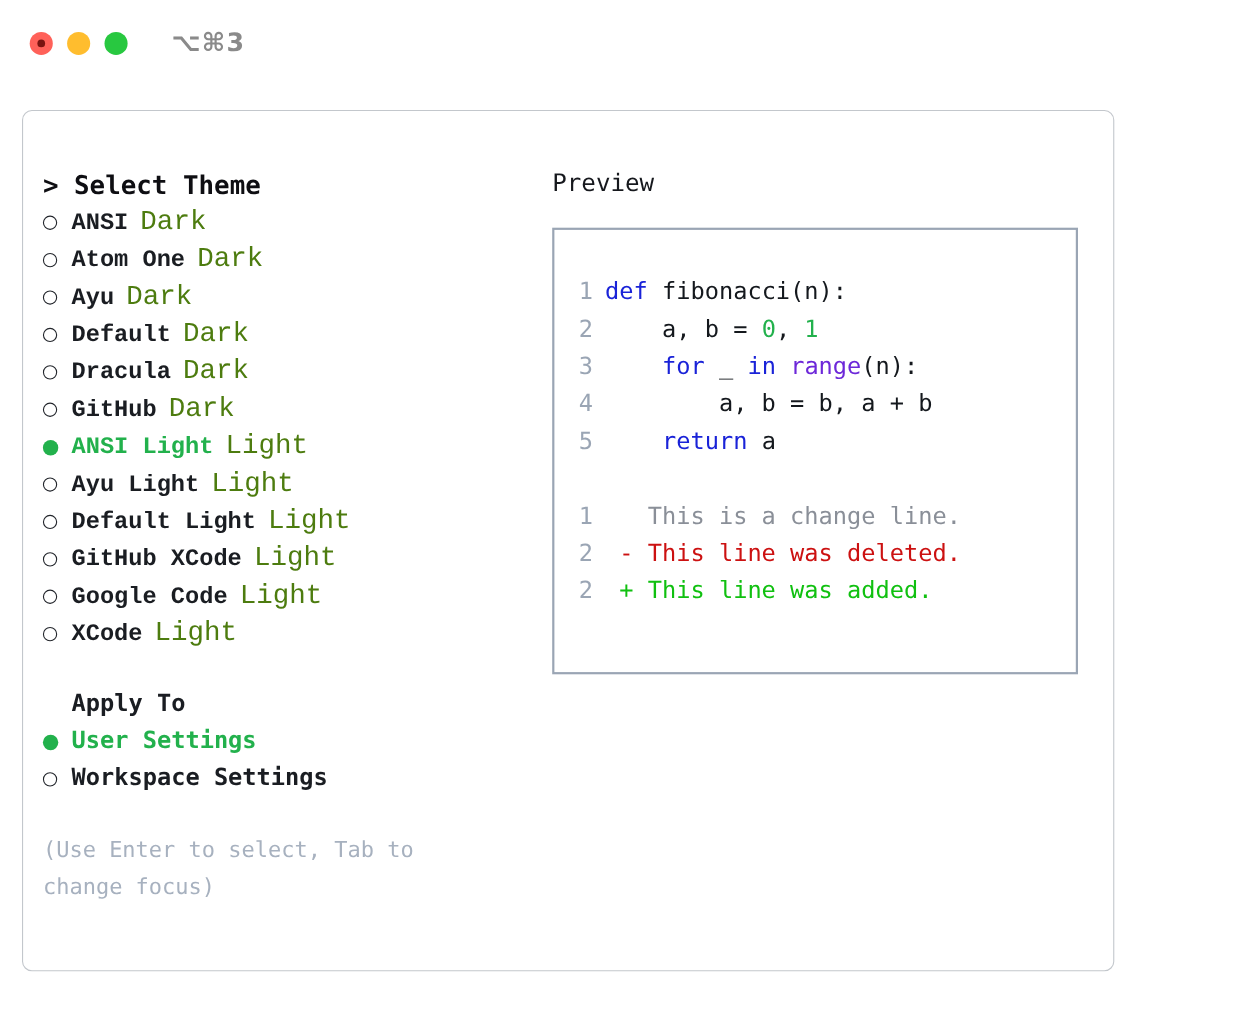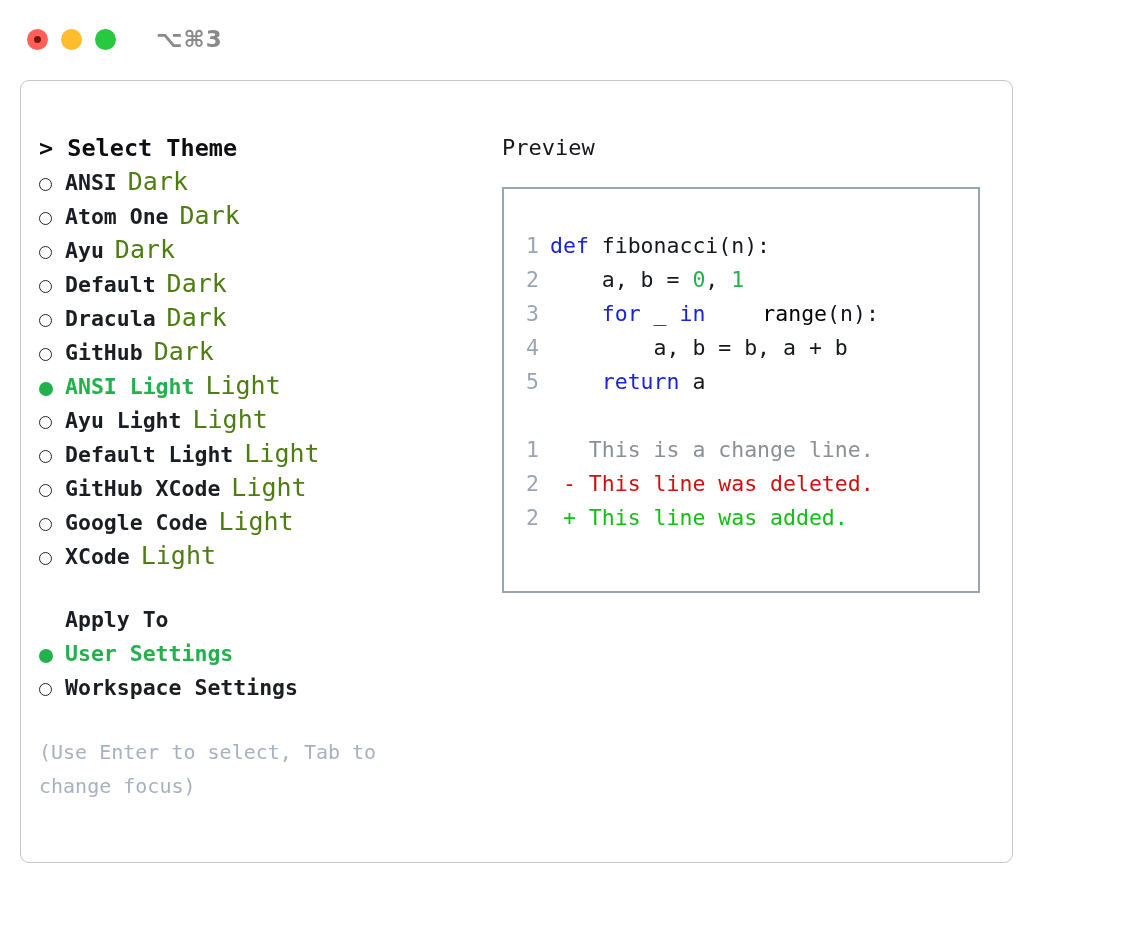--- a/index.html
+++ b/index.html
@@ -62,21 +62,21 @@
     font-weight: bold;
     color: #8a8a8a;
     letter-spacing: 1px;
     font-family: "DejaVu Sans", "Liberation Sans", sans-serif;
   }
 
   
   .card {
     position: absolute;
     left: 20px;
-    top: 80px;
+    top: 100px;
     width: 993px;
     height: 783px;
     border: 1.6px solid #c3c7cc;
     border-radius: 9px;
     background: #ffffff;
     box-sizing: border-box;
   }
   .card-inner {
     position: absolute;
     left: 0; top: 0;
@@ -95,20 +95,21 @@
   .pane-header {
     font-size: 23.5px;
     font-weight: bold;
     color: #0e0e12;
     letter-spacing: 0px;
     white-space: pre;
     line-height: 34px;
   }
   .theme-list {
     margin-top: 0px;
+    font-family: Liberation Mono, monospace;
   }
   .option-row {
     display: flex;
     align-items: baseline;
     height: 34px;
     line-height: 34px;
     white-space: pre;
   }
   .radio {
     display: inline-block;
@@ -212,21 +213,21 @@
     width: 22px;
     flex: 0 0 22px;
     text-align: right;
     color: #9aa5b4;
     margin-right: 11px;
   }
   .code-text { white-space: pre; }
   .tok-kw     { color: #1a23d8; }
   .tok-plain  { color: #14181d; }
   .tok-num    { color: #22b14c; }
-  .tok-builtin{ color: #000000; margin-left: 44px; }
+  .tok-builtin{ color: #6d28d9; }
   .tok-ctx    { color: #8a8f98; }
   .tok-del    { color: #cc1111; }
   .tok-add    { color: #10c010; }
 
   .diff-gap { height: 34px; }
 </style>
 </head>
 <body>
 
 <div class="window">

